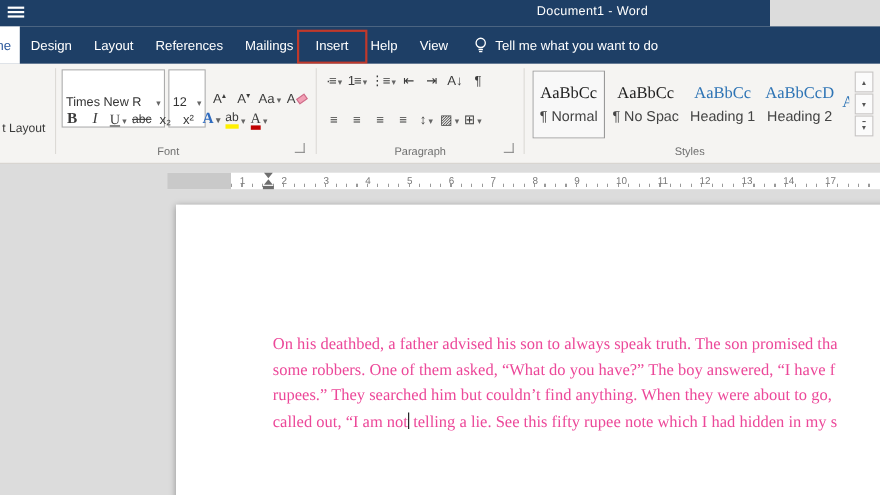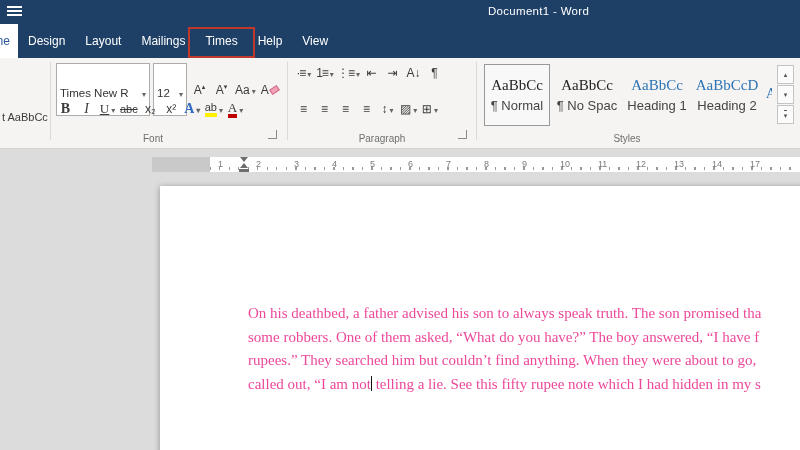--- a/index.html
+++ b/index.html
@@ -1,20 +1,20 @@
 <!DOCTYPE html>
 <html><head>
 <meta charset="utf-8">
 <style>
   html,body{margin:0;padding:0;background:#888;}
   #app{position:relative;width:800px;height:450px;overflow:hidden;background:#DCDCDC;
        font-family:"Liberation Sans",sans-serif;-webkit-font-smoothing:antialiased;}
 
   
-  .titlebar{position:absolute;left:0;top:0;width:800px;height:24px;background:#1E3F66;}
+  .titlebar{position:absolute;left:0;top:0;width:700px;height:24px;background:#1E3F66;}
   .hamburger{position:absolute;left:7px;top:6px;width:15px;height:12px;cursor:pointer;}
   .hamburger i{display:block;height:2px;background:#fff;margin-bottom:2px;}
   .wintitle{position:absolute;left:488px;top:5px;color:#fff;font-size:11.5px;letter-spacing:.3px;}
 
   
   .tabbar{position:absolute;left:0;top:24px;width:800px;height:34px;background:#1E3F66;
           display:flex;align-items:stretch;}
   .tab{display:flex;align-items:center;padding:0 10px;color:#fff;font-size:12px;cursor:pointer;white-space:nowrap;}
   .tab.home{flex:0 0 48px;width:48px;margin-left:-30px;background:#fff;color:#2B579A;
             justify-content:center;padding:0;overflow:hidden;}
@@ -99,28 +99,37 @@
         <i></i>
         <i></i>
       </div>
     <div class="wintitle">Document1 - Word</div>
   </div>
 
   <div class="tabbar">
     <div class="tab home">Home</div>
     <div class="tab">Design</div>
     <div class="tab">Layout</div>
+    <div class="tab">References</div>
     <div class="tab">Mailings</div>
-    <div class="tab review">Times</div>
+    <div class="tab review">Insert</div>
     <div class="tab">Help</div>
     <div class="tab">View</div>
+    <div class="tellme">
+      <svg width="12" height="16" viewBox="0 0 12 16">
+        <circle cx="6" cy="6" r="4.2" fill="none" stroke="#fff" stroke-width="1.2"></circle>
+        <line x1="4" y1="12" x2="8" y2="12" stroke="#fff" stroke-width="1.2"></line>
+        <line x1="4.5" y1="14" x2="7.5" y2="14" stroke="#fff" stroke-width="1.2"></line>
+      </svg>
+      <span>Tell me what you want to do</span>
+    </div>
   </div>
 
   <div class="ribbon">
-    <div class="fmt-painter">t AaBbCc</div>
+    <div class="fmt-painter">t Layout</div>
     <div class="sep" style="left:50px"></div>
     <div class="sep" style="left:287px"></div>
     <div class="sep" style="left:476px"></div>
 
     <div class="row" style="left:56px;top:5px">
       <div class="combo fname">
         <span>Times New R</span>
         <span class="caret"></span>
       </div>
       <div class="combo fsize">

